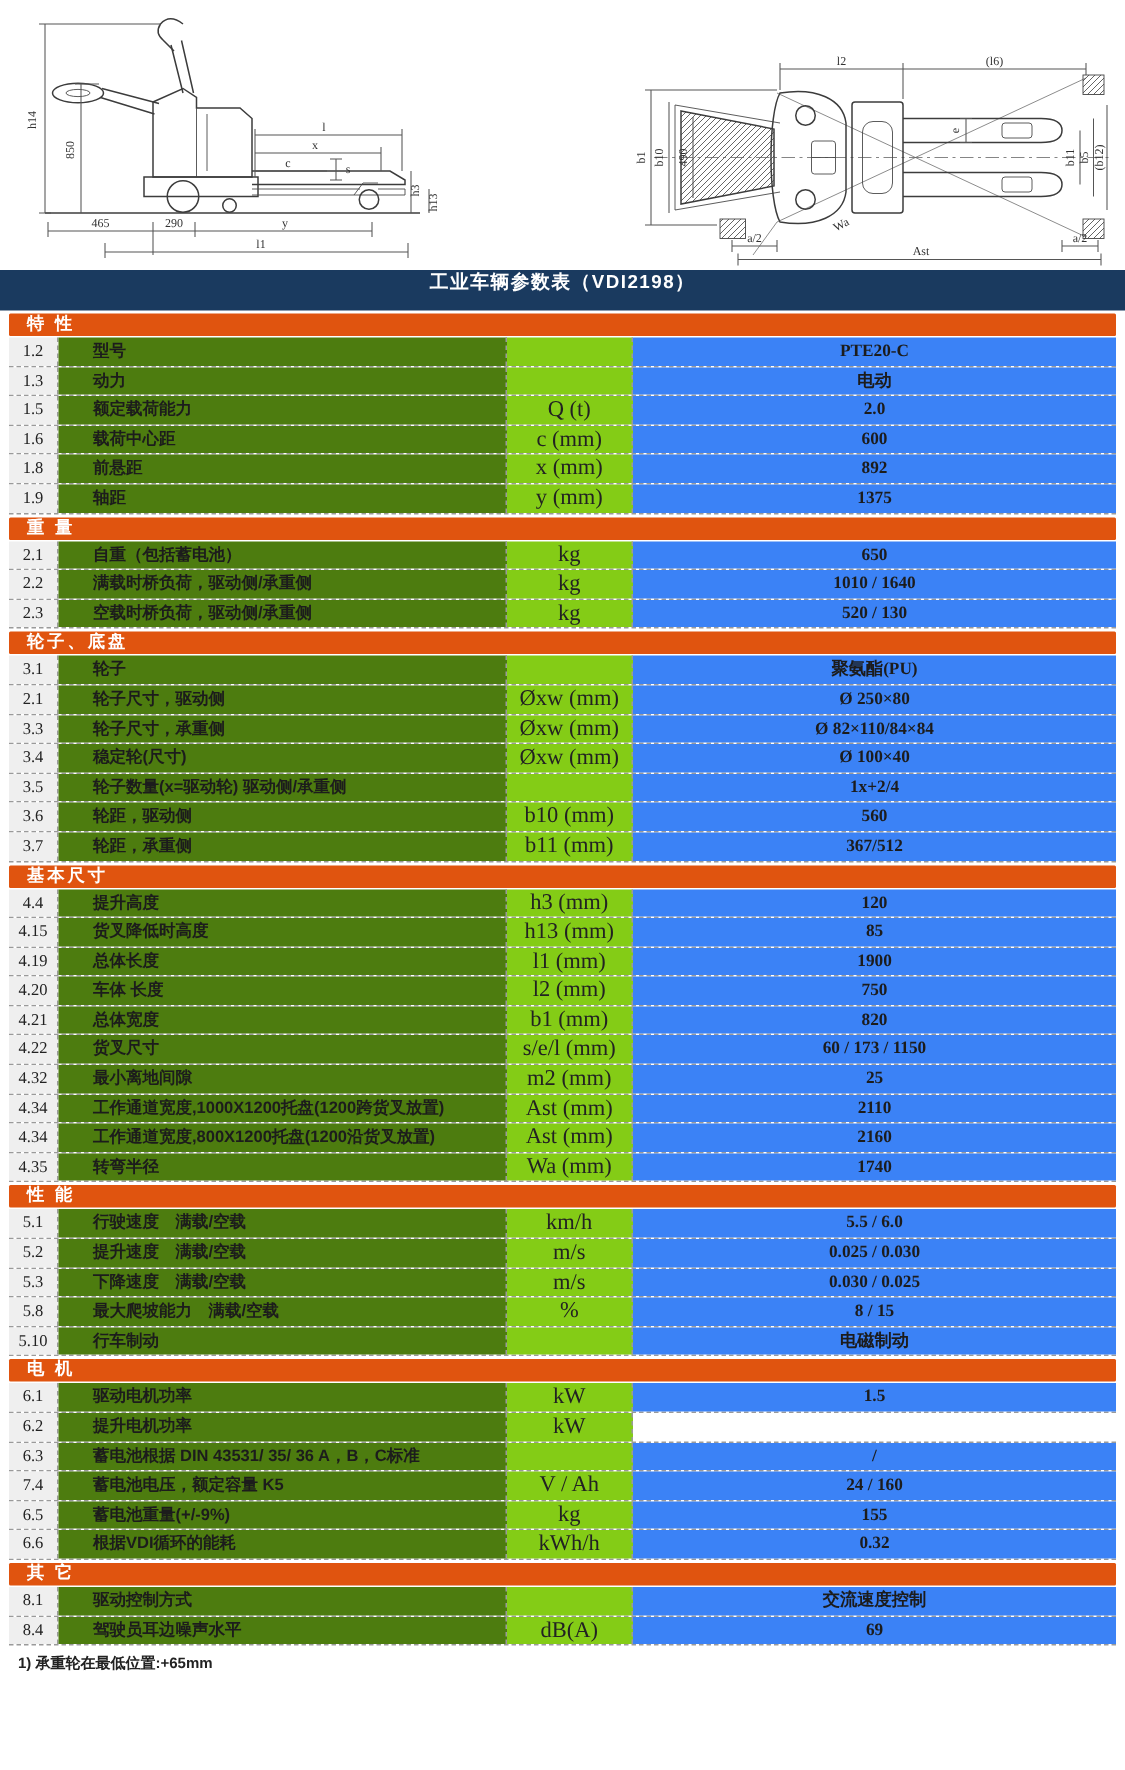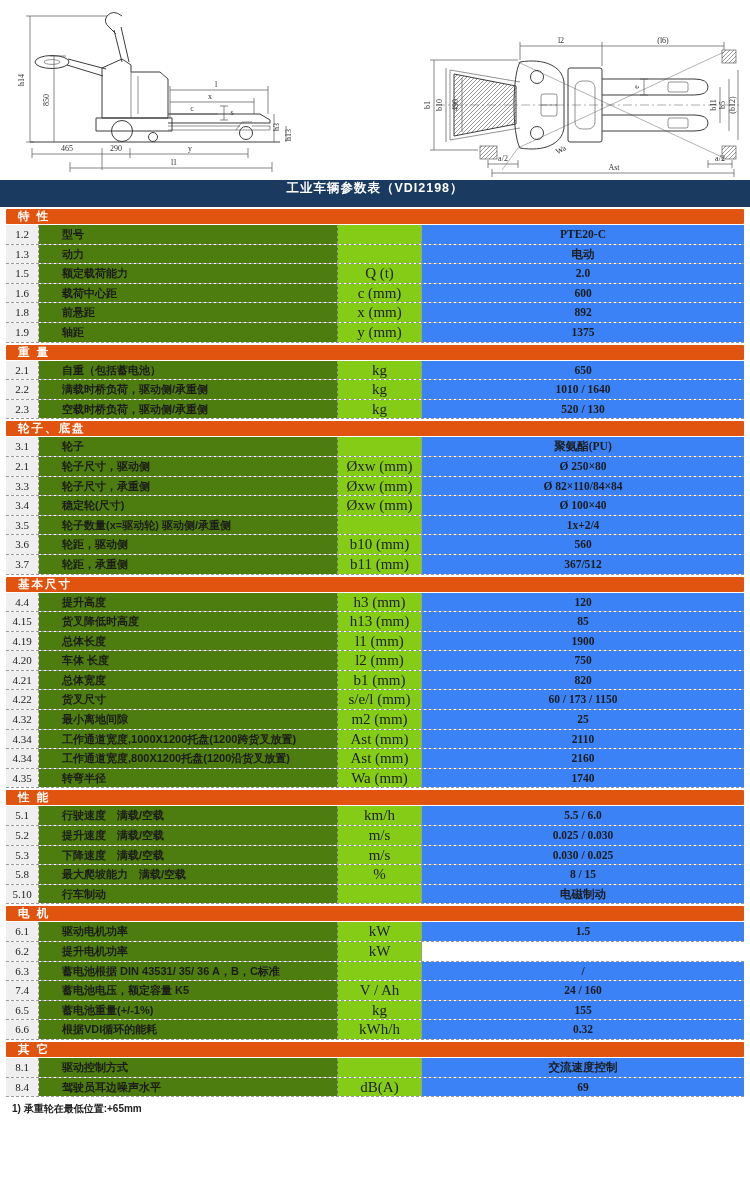--- a/index.html
+++ b/index.html
@@ -385,21 +385,21 @@
         <div class="c-value">/</div>
       </div>
       <div class="row">
         <div class="c-code">7.4</div>
         <div class="c-label">蓄电池电压，额定容量 K5</div>
         <div class="c-unit">V / Ah</div>
         <div class="c-value">24 / 160</div>
       </div>
       <div class="row">
         <div class="c-code">6.5</div>
-        <div class="c-label">蓄电池重量(+/-1%)</div>
+        <div class="c-label">蓄电池重量(+/-9%)</div>
         <div class="c-unit">kg</div>
         <div class="c-value">155</div>
       </div>
       <div class="row">
         <div class="c-code">6.6</div>
         <div class="c-label">根据VDI循环的能耗</div>
         <div class="c-unit">kWh/h</div>
         <div class="c-value">0.32</div>
       </div>
       <div class="section-header">其 它</div>

